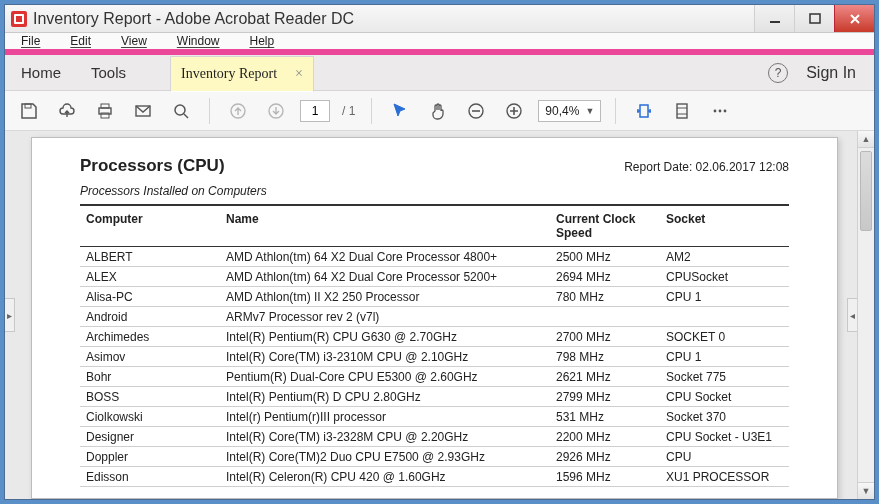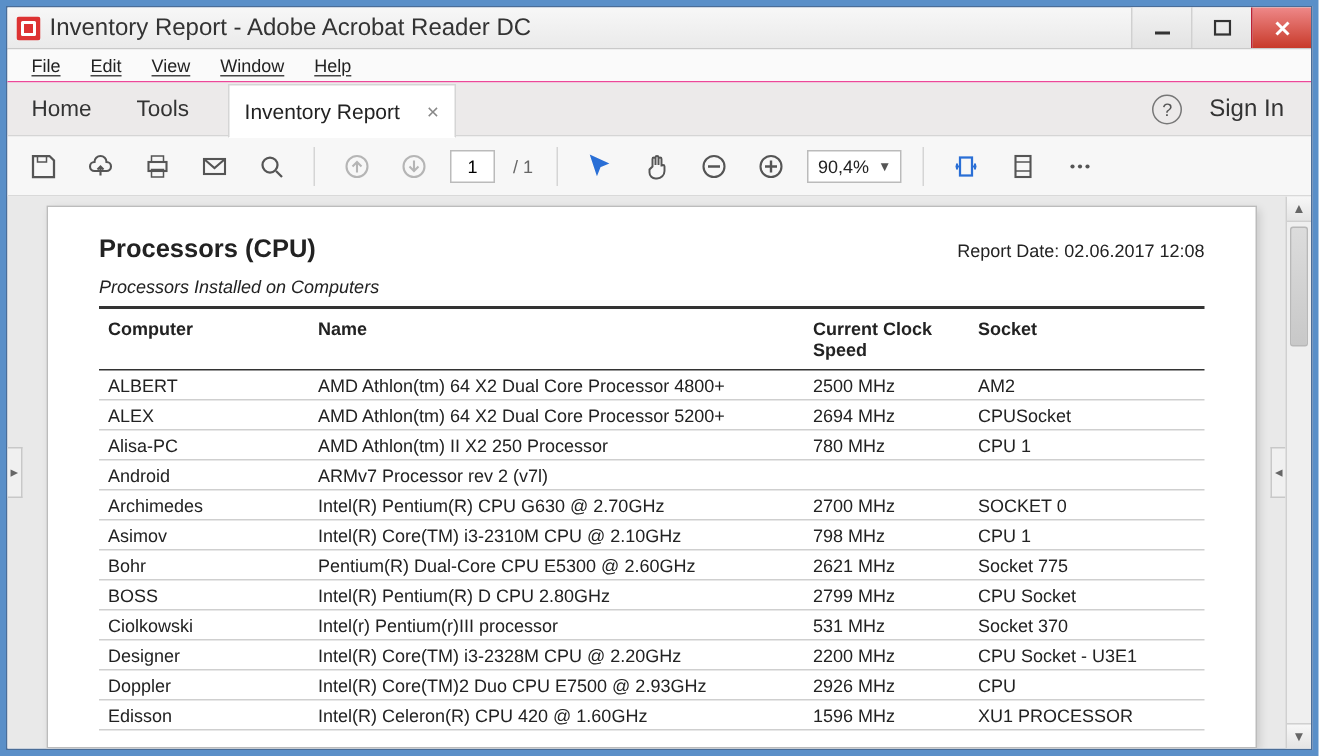--- a/index.html
+++ b/index.html
@@ -10,29 +10,29 @@
   .window { background: #fff; border: 1px solid #4a6d98; box-shadow: 0 0 0 1px rgba(255,255,255,.4) inset; height: 496px; display: flex; flex-direction: column; }
   .titlebar { height: 28px; background: linear-gradient(#f7f7f7,#eaeaea); border-bottom: 1px solid #c9c9c9; display: flex; align-items: center; padding: 0 0 0 6px; }
   .titlebar .app-icon { width: 16px; height: 16px; margin-right: 6px; }
   .titlebar .title { flex: 1; font-size: 16px; color: #333; }
   .winbtns { display: flex; height: 100%; }
   .winbtn { width: 40px; display: flex; align-items: center; justify-content: center; border-left: 1px solid #d0d0d0; background: linear-gradient(#f2f2f2,#e3e3e3); cursor: default; }
   .winbtn.close { background: linear-gradient(#e88,#c83a2a); border-left: 1px solid #b23; }
   .winbtn svg { width: 12px; height: 12px; }
 
   
-  .menubar { height: 22px; display: flex; align-items: center; padding: 0 8px; gap: 4px; border-bottom: 1px solid #ec4899; background: #fafafa; }
+  .menubar { height: 22px; display: flex; align-items: center; padding: 0 8px; gap: 14px; border-bottom: 6px solid #ec4899; background: #fafafa; }
   .menubar .menu { padding: 2px 8px; cursor: default; }
   .menubar .menu span { text-decoration: underline; text-decoration-color: #444; text-underline-offset: 2px; }
 
   
   .tabstrip { height: 36px; background: #eceaea; border-bottom: 1px solid #d5d5d5; display: flex; align-items: stretch; }
   .tabstrip .lefttabs { display: flex; align-items: center; padding-left: 12px; gap: 22px; }
   .tabstrip .hometab, .tabstrip .toolstab { font-size: 15px; color: #333; cursor: default; padding: 0 4px; }
-  .tabstrip .doctab { background: #ffffff; border: 1px solid #d5d5d5; border-bottom: 1px solid #fff; display: flex; align-items: center; padding: 0 10px; height: 36px; position: relative; top: 1px; font-size: 14px; gap: 18px; }
+  .tabstrip .doctab { margin-left: 18px; background: #fef9c3; border: 1px solid #d5d5d5; border-bottom: 1px solid #fff; display: flex; align-items: center; padding: 0 10px; height: 36px; position: relative; top: 1px; font-size: 14px; gap: 18px; font-family: Liberation Serif, serif; }
   .tabstrip .doctab .close-x { color: #888; font-size: 14px; cursor: default; }
   .tabstrip .spacer { flex: 1; }
   .tabstrip .right { display: flex; align-items: center; gap: 18px; padding-right: 18px; }
   .tabstrip .help-circ { width: 20px; height: 20px; border: 1.5px solid #777; border-radius: 50%; display: flex; align-items: center; justify-content: center; font-size: 12px; color: #555; }
   .tabstrip .signin { font-size: 16px; color: #333; }
 
   
   .toolbar { height: 40px; background: #f7f7f7; border-bottom: 1px solid #d9d9d9; display: flex; align-items: center; padding: 0 10px; gap: 10px; }
   .toolbar .sep { width: 1px; height: 26px; background: #d5d5d5; margin: 0 4px; }
   .tb-icon { width: 28px; height: 28px; display: flex; align-items: center; justify-content: center; color: #555; cursor: default; }
@@ -46,21 +46,21 @@
   
   .viewport { flex: 1; background: #e9e9e9; position: relative; overflow: hidden; }
   .vscroll { position: absolute; right: 0; top: 0; bottom: 0; width: 17px; background: #efefef; border-left: 1px solid #d0d0d0; }
   .vscroll .arrow { height: 17px; display: flex; align-items: center; justify-content: center; font-size: 9px; color: #666; background: linear-gradient(#f7f7f7,#e4e4e4); border-bottom: 1px solid #d0d0d0; }
   .vscroll .arrow.down { border-top: 1px solid #d0d0d0; border-bottom: none; position: absolute; bottom: 0; width: 100%; }
   .vscroll .thumb { position: absolute; left: 2px; right: 2px; top: 20px; height: 80px; background: linear-gradient(#dcdcdc,#c8c8c8); border: 1px solid #b8b8b8; border-radius: 2px; }
   .side-handle { position: absolute; top: 50%; width: 10px; height: 34px; background: #f0f0f0; border: 1px solid #c8c8c8; display: flex; align-items: center; justify-content: center; font-size: 10px; color: #666; transform: translateY(-50%); }
   .side-handle.left { left: 0; border-left: none; }
   .side-handle.right { right: 17px; border-right: none; }
 
-  .page { position: absolute; left: 26px; right: 36px; top: 6px; bottom: 0; background: #fff; border: 1px solid #bcbcbc; box-shadow: 2px 2px 6px rgba(0,0,0,.15); padding: 18px 34px; overflow: hidden; }
+  .page { position: absolute; left: 26px; right: 36px; top: 6px; bottom: 0; background: #fff; border: 1px solid #bcbcbc; box-shadow: 2px 2px 6px rgba(0,0,0,.15); padding: 18px 48px; overflow: hidden; }
   .report-header { display: flex; align-items: baseline; }
   .report-header h1 { font-size: 17px; font-weight: bold; margin: 0; flex: 1; }
   .report-date { font-size: 12px; }
   .report-sub { font-style: italic; font-size: 12px; margin: 8px 0 6px; }
 
   table.report { width: 100%; border-collapse: collapse; font-size: 12px; }
   table.report th { text-align: left; font-weight: bold; padding: 6px 6px; border-top: 2px solid #333; border-bottom: 1.5px solid #333; vertical-align: top; }
   table.report td { padding: 2.5px 6px; border-bottom: 1px solid #cfcfcf; }
   table.report .col-comp { width: 140px; }
   table.report .col-name { width: 330px; }

